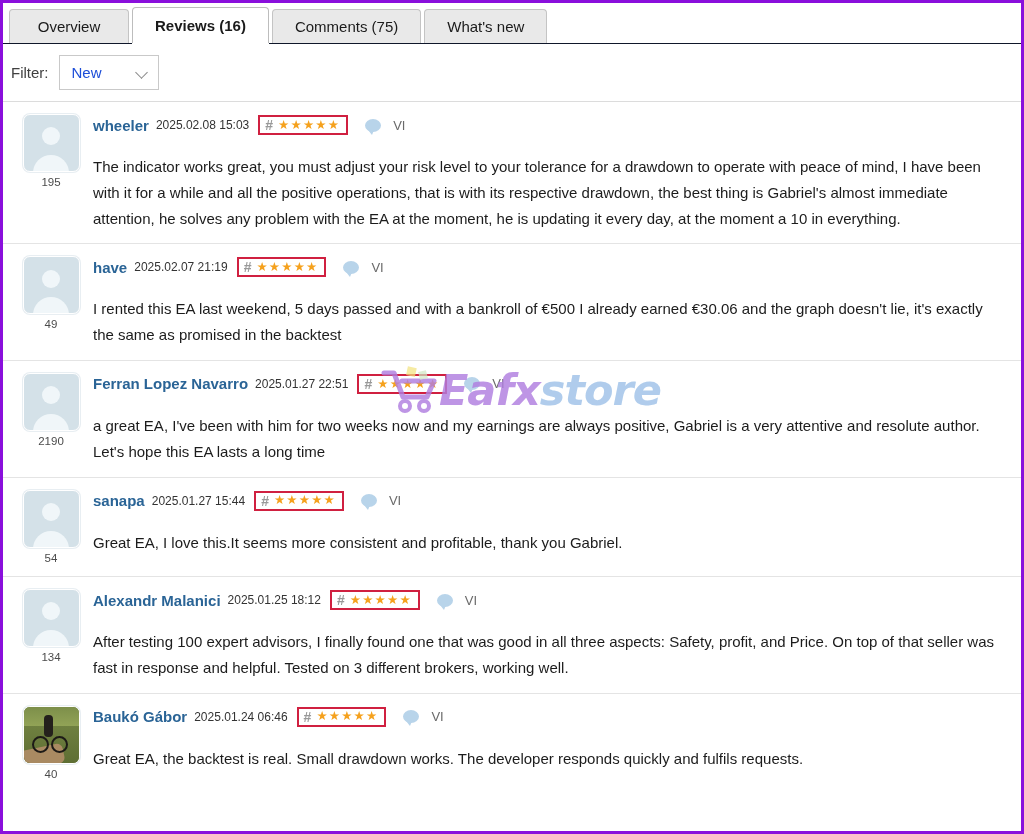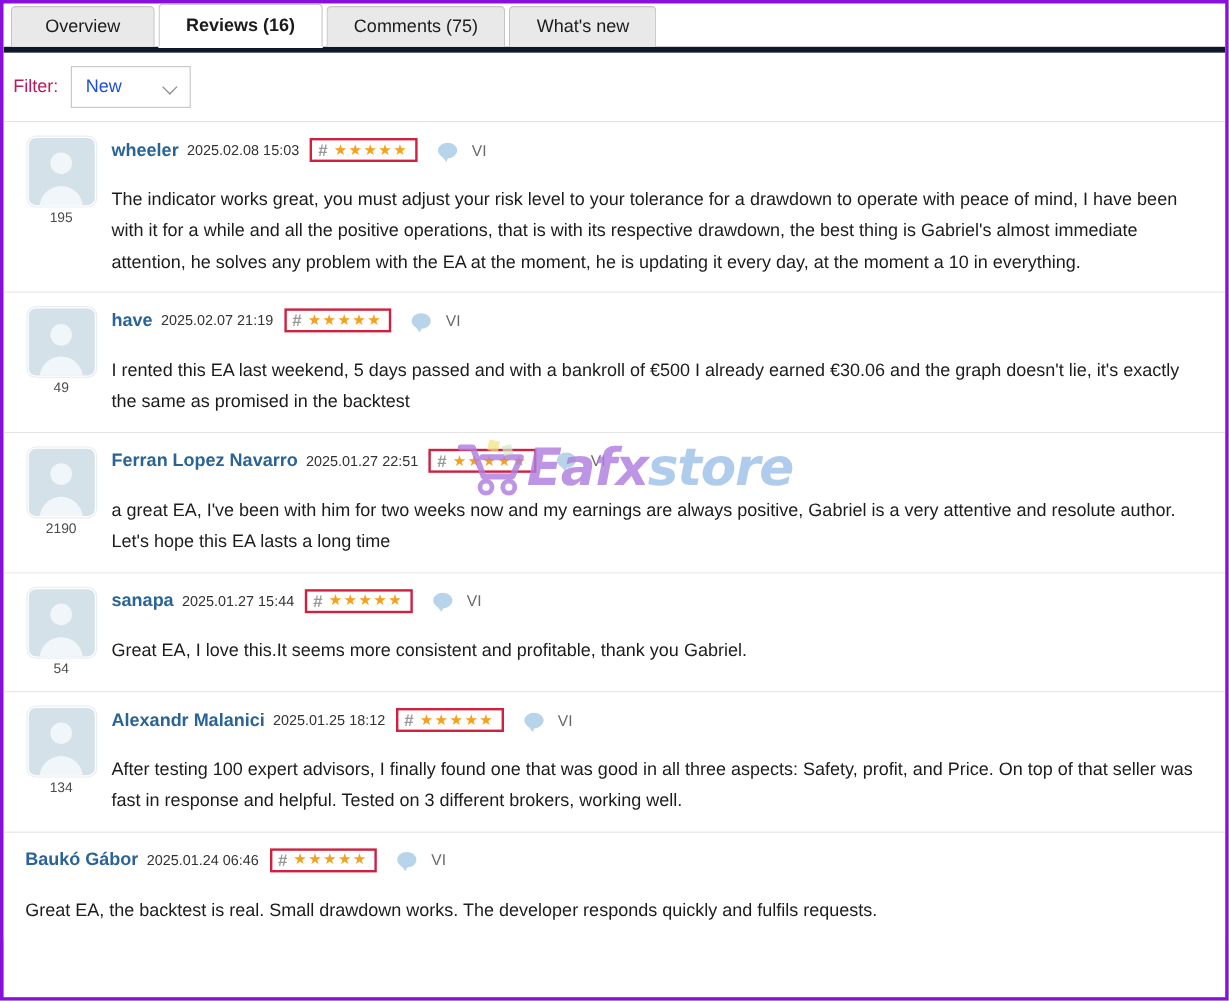--- a/index.html
+++ b/index.html
@@ -20,21 +20,21 @@
     overflow: hidden;
   }
 
   
   .tabbar {
     display: flex;
     align-items: flex-end;
     height: 41px;
     padding: 0 0 0 6px;
     background: #ffffff;
-    border-bottom: 5px solid #0f172a;
+    border-bottom: 1px solid #0f172a;
   }
   .tab {
     height: 34px;
     min-width: 120px;
     padding: 0 22px;
     display: flex; align-items: center; justify-content: center;
     background: #e9e9e9;
     border: 1px solid #c4c4c4;
     border-bottom: none;
     border-radius: 4px 4px 0 0;
@@ -64,21 +64,21 @@
   .filterbar {
     display: flex;
     align-items: center;
     gap: 10px;
     padding: 11px 0 11px 8px;
     border-bottom: 1px solid #dcdcdc;
     background: #fff;
   }
   .filter-label {
     font-size: 15px;
-    color: #be185d;
+    color: #404040;
   }
   .select-box {
     width: 100px;
     height: 35px;
     border: 1px solid #c9c9c9;
     background: #fff;
     display: flex;
     align-items: center;
     justify-content: space-between;
     padding: 0 9px 0 12px;
@@ -389,20 +389,31 @@
               <span class="hash">#</span>
               <span class="stars">★★★★★</span>
             </span>
             <span class="bubble"></span>
             <span class="vi">VI</span>
           </div>
           <div class="body-text">After testing 100 expert advisors, I finally found one that was good in all three aspects: Safety, profit, and Price. On top of that seller was fast in response and helpful. Tested on 3 different brokers, working well.</div>
         </div>
       </div>
       <div class="review">
+        <div class="avatar-col">
+          <div class="avatar photo">
+            <span class="sky"></span>
+            <span class="grass"></span>
+            <span class="dirt"></span>
+            <span class="rider"></span>
+            <span class="wheel1"></span>
+            <span class="wheel2"></span>
+          </div>
+          <div class="avatar-count">40</div>
+        </div>
         <div class="content-col">
           <div class="meta-row">
             <span class="username">Baukó Gábor</span>
             <span class="timestamp">2025.01.24 06:46</span>
             <span class="rating-box">
               <span class="hash">#</span>
               <span class="stars">★★★★★</span>
             </span>
             <span class="bubble"></span>
             <span class="vi">VI</span>

